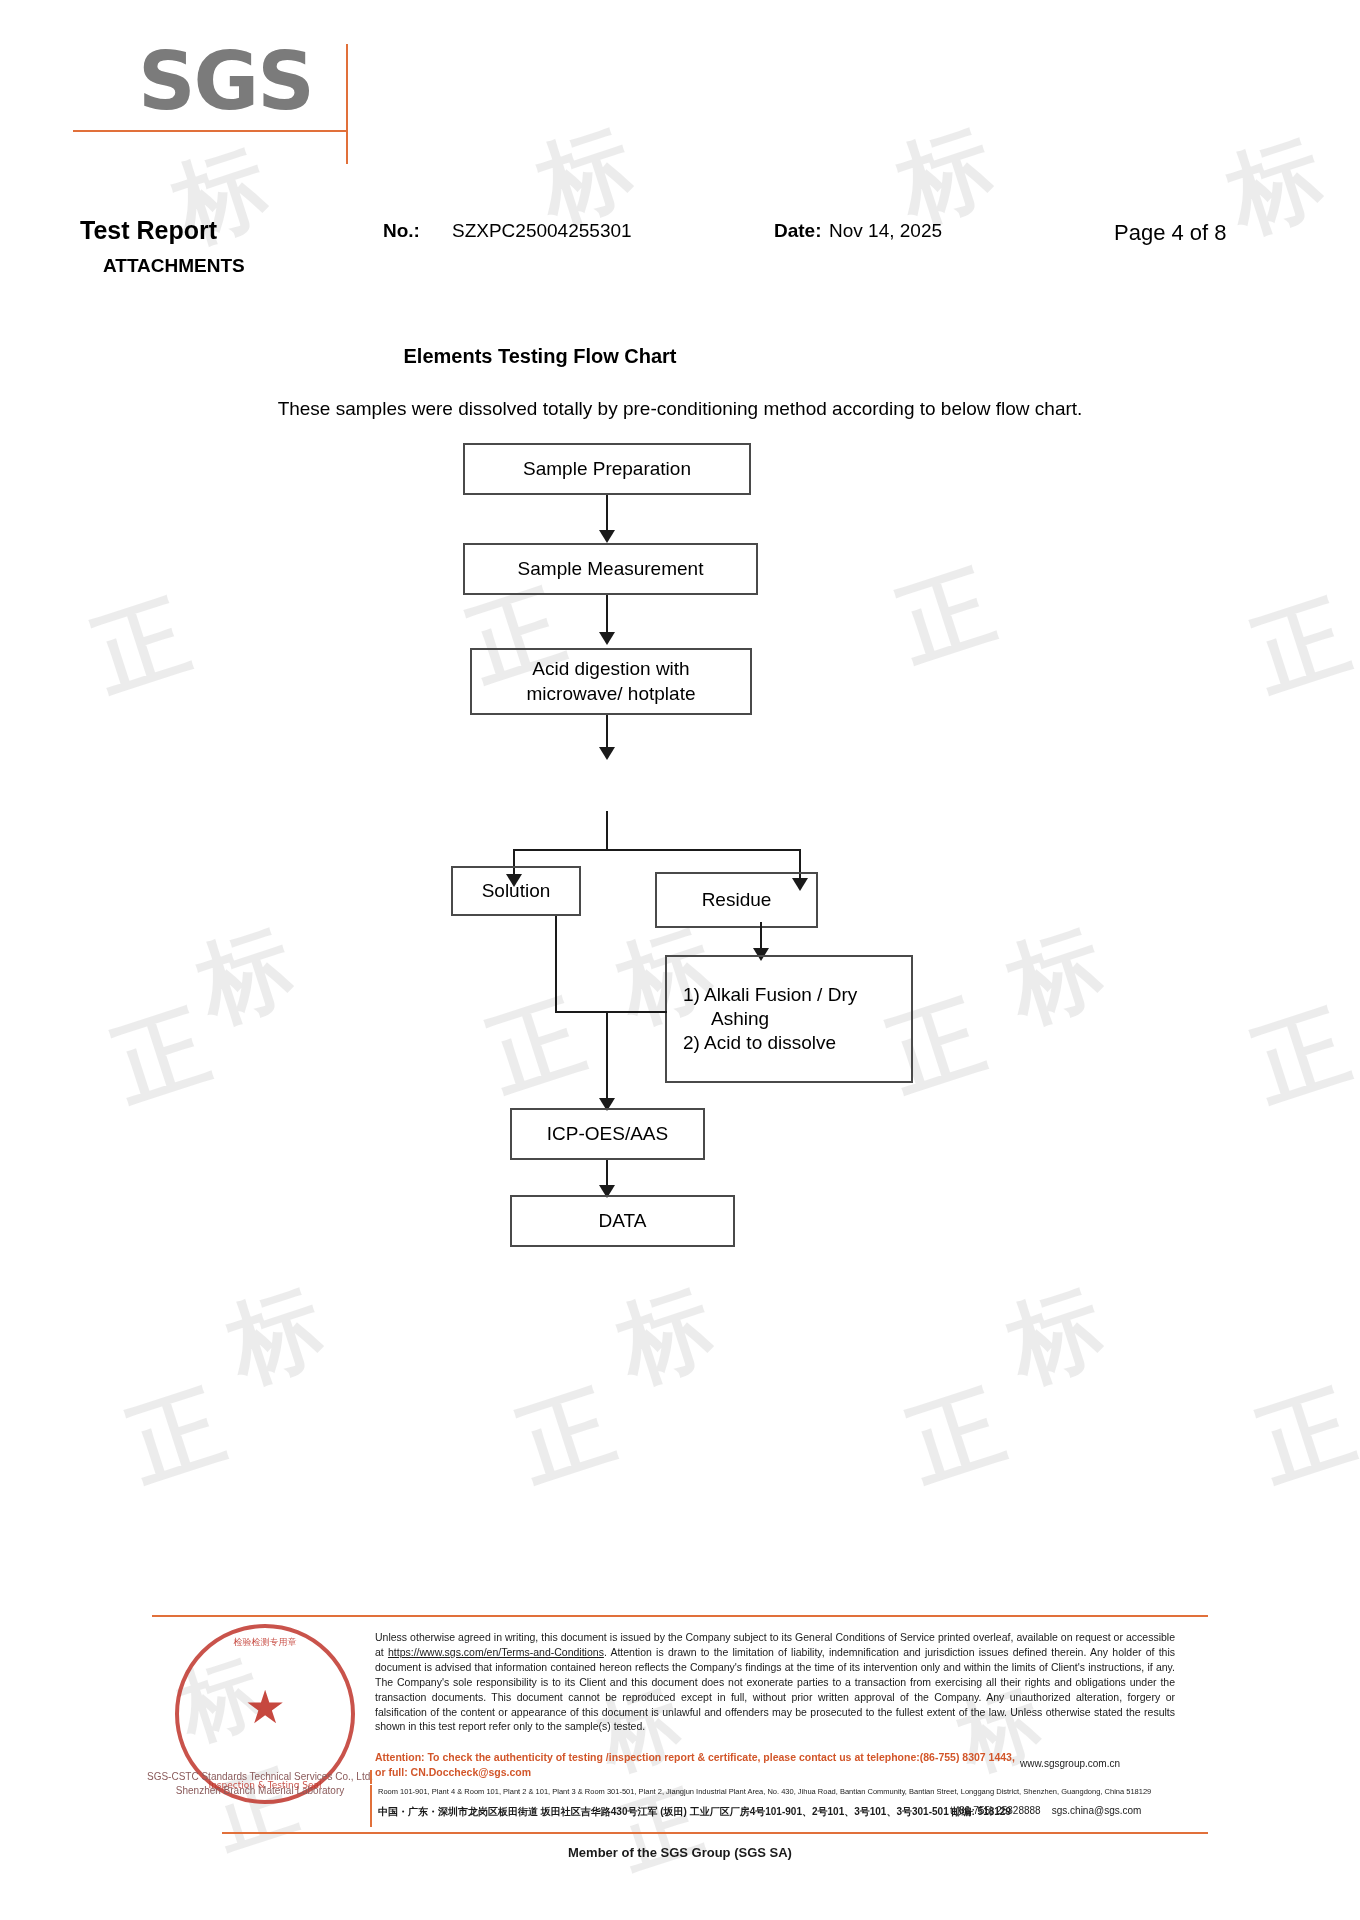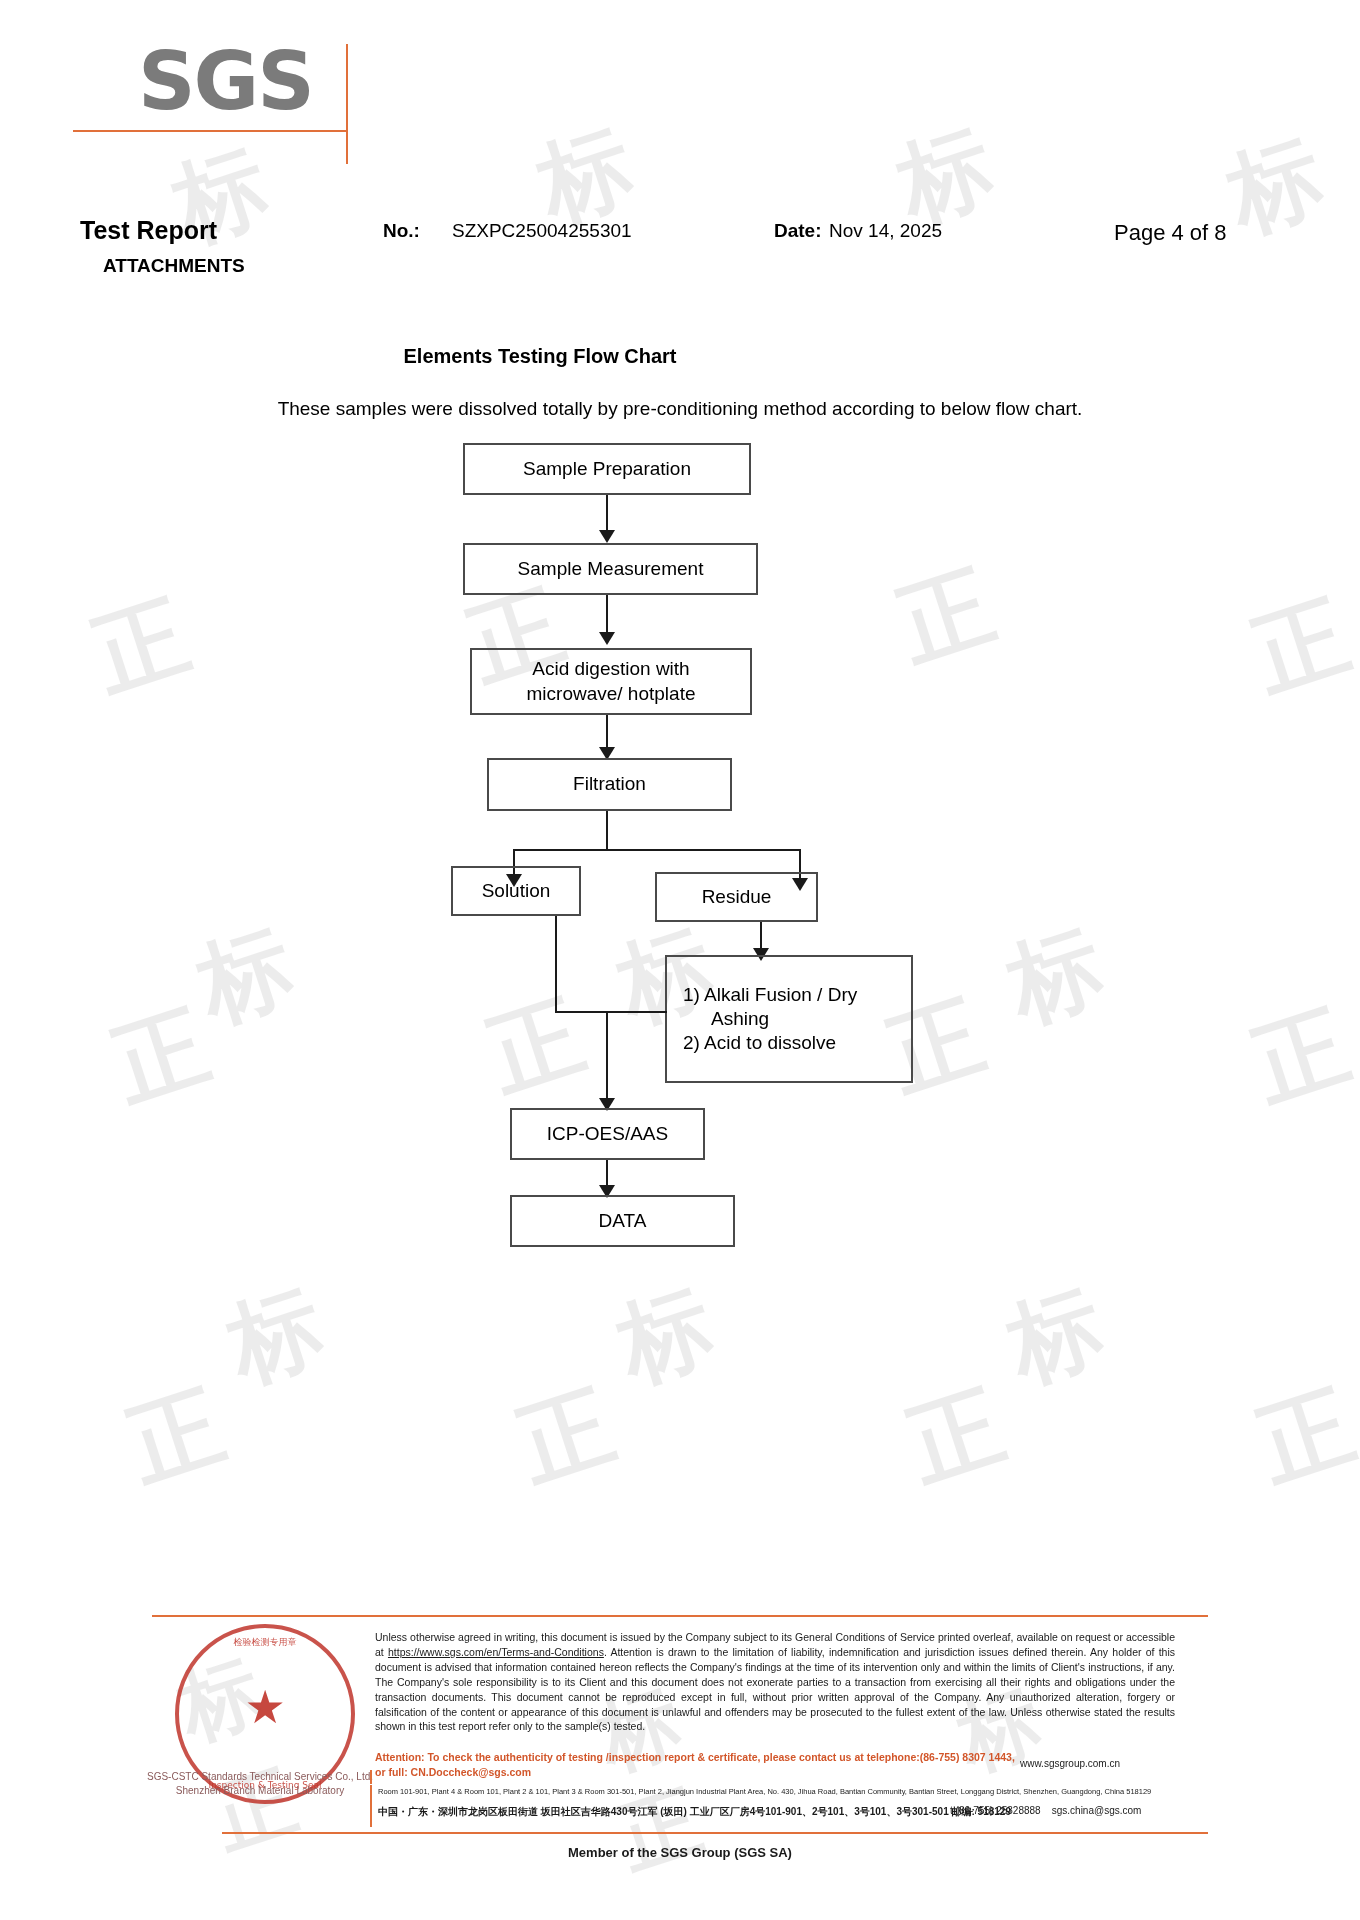--- a/index.html
+++ b/index.html
@@ -417,32 +417,31 @@
       <div class="arrow" style="left:599px; top:632px;"></div>
 
       <div class="node" style="left:470px; top:648px; width:282px; height:67px; flex-direction:column;">
         <span>Acid digestion with</span>
         <span>microwave/ hotplate</span>
       </div>
 
       <div class="edge edge-v" style="left:606px; top:715px; height:35px;"></div>
       <div class="arrow" style="left:599px; top:747px;"></div>
 
-      <div class="node" style="left:487px; top:758px; width:245px; height:53px;">Filtration</div>
 
       <div class="edge edge-v" style="left:606px; top:811px; height:38px;"></div>
       <div class="edge edge-h" style="left:513px; top:849px; width:288px;"></div>
       <div class="edge edge-v" style="left:513px; top:849px; height:29px;"></div>
       <div class="arrow" style="left:506px; top:874px;"></div>
       <div class="edge edge-v" style="left:799px; top:849px; height:33px;"></div>
       <div class="arrow" style="left:792px; top:878px;"></div>
 
       <div class="node" style="left:451px; top:866px; width:130px; height:50px;">Solution</div>
 
-      <div class="node" style="left:655px; top:872px; width:163px; height:50px;">Residue</div>
+      <div class="node" style="left:655px; top:872px; width:163px; height:56px;">Residue</div>
 
       <div class="edge edge-v" style="left:760px; top:922px; height:30px;"></div>
       <div class="arrow" style="left:753px; top:948px;"></div>
 
       <div class="node left-align" style="left:665px; top:955px; width:248px; height:128px; flex-direction:column; align-items:flex-start; justify-content:center;">
         <span>1) Alkali Fusion / Dry</span>
         <span style="padding-left:28px;">Ashing</span>
         <span>2) Acid to dissolve</span>
       </div>
 

